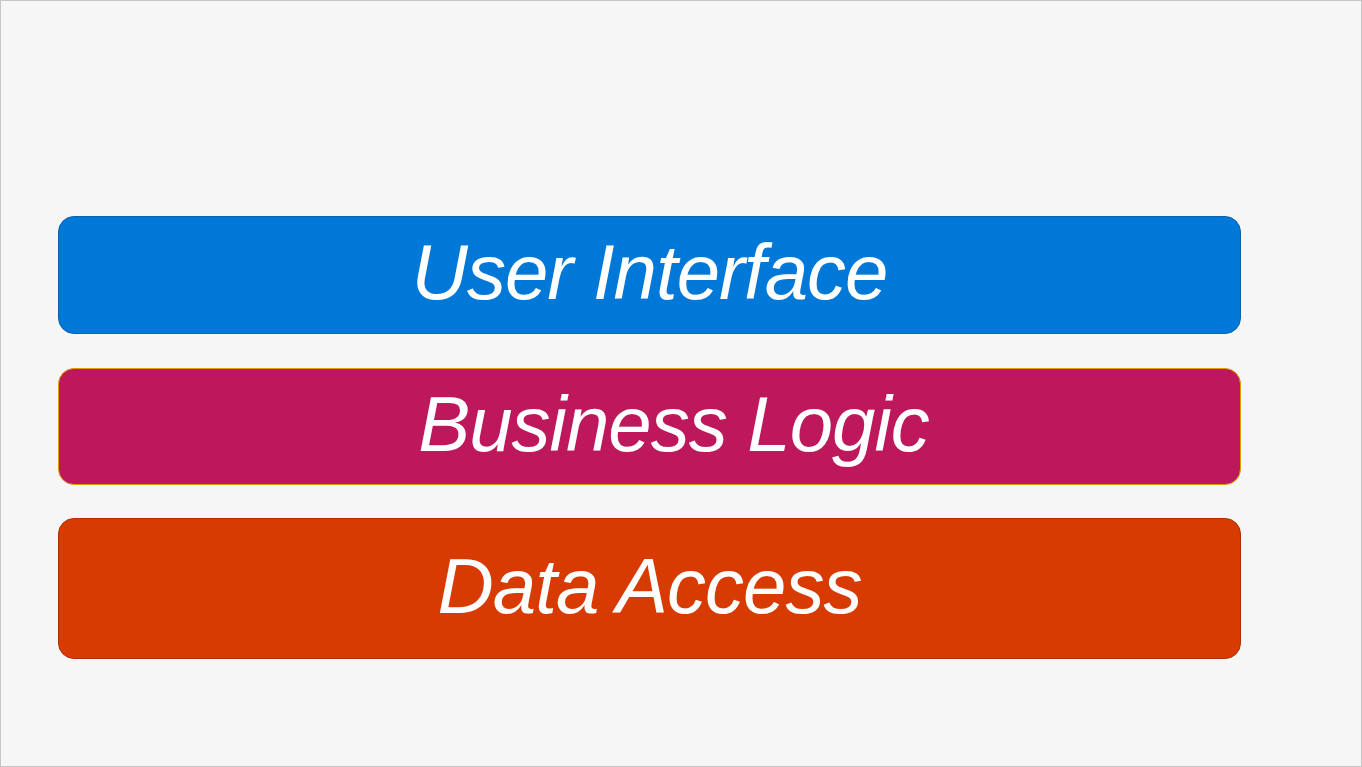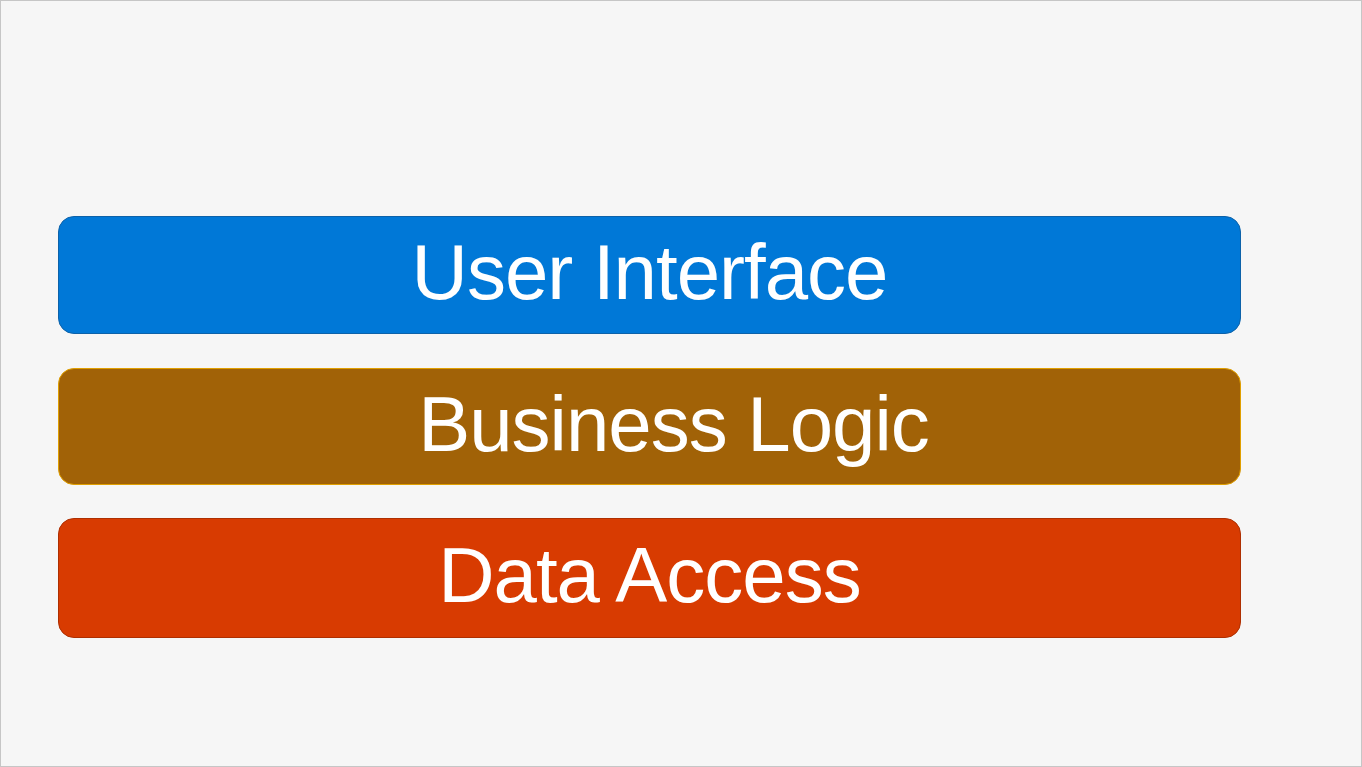--- a/index.html
+++ b/index.html
@@ -34,43 +34,44 @@
     width: 1183px;
     box-sizing: border-box;
     border: 1px solid transparent;
     border-radius: 16px;
     display: flex;
     align-items: center;
     justify-content: center;
   }
   .layer-0 { top: 215px; height: 118px; }
   .layer-1 { top: 367px; height: 117px; }
-  .layer-2 { top: 517px; height: 120px; }
+  .layer-2 { top: 517px; height: 141px; }
   .layer-label {
     color: #FFFFFF;
     font-size: 78px;
     font-weight: 400;
     letter-spacing: -1px;
     line-height: 1;
     white-space: nowrap;
     
     transform: translateY(-3px);
+    font-style: italic;
   }
 </style>
 </head>
 <body style="background: rgb(246, 246, 246); border-color: rgb(198, 198, 198);">
 
 <div class="slide">
 
 
   <div class="layer layer-0" id="layer-0" style="background: rgb(0, 120, 215); border-color: rgb(13, 98, 169);">
     <span class="layer-label">User Interface</span>
   </div>
 
-  <div class="layer layer-1" id="layer-1" style="background: #a16207; border-color: rgb(224, 159, 0); padding-left: 48px;">
+  <div class="layer layer-1" id="layer-1" style="background: #be185d; border-color: rgb(224, 159, 0); padding-left: 48px;">
     <span class="layer-label">Business Logic</span>
   </div>
 
   <div class="layer layer-2" id="layer-2" style="background: rgb(216, 59, 1); border-color: rgb(174, 47, 1);">
     <span class="layer-label">Data Access</span>
   </div>
 
 </div>
 
 </body></html>

